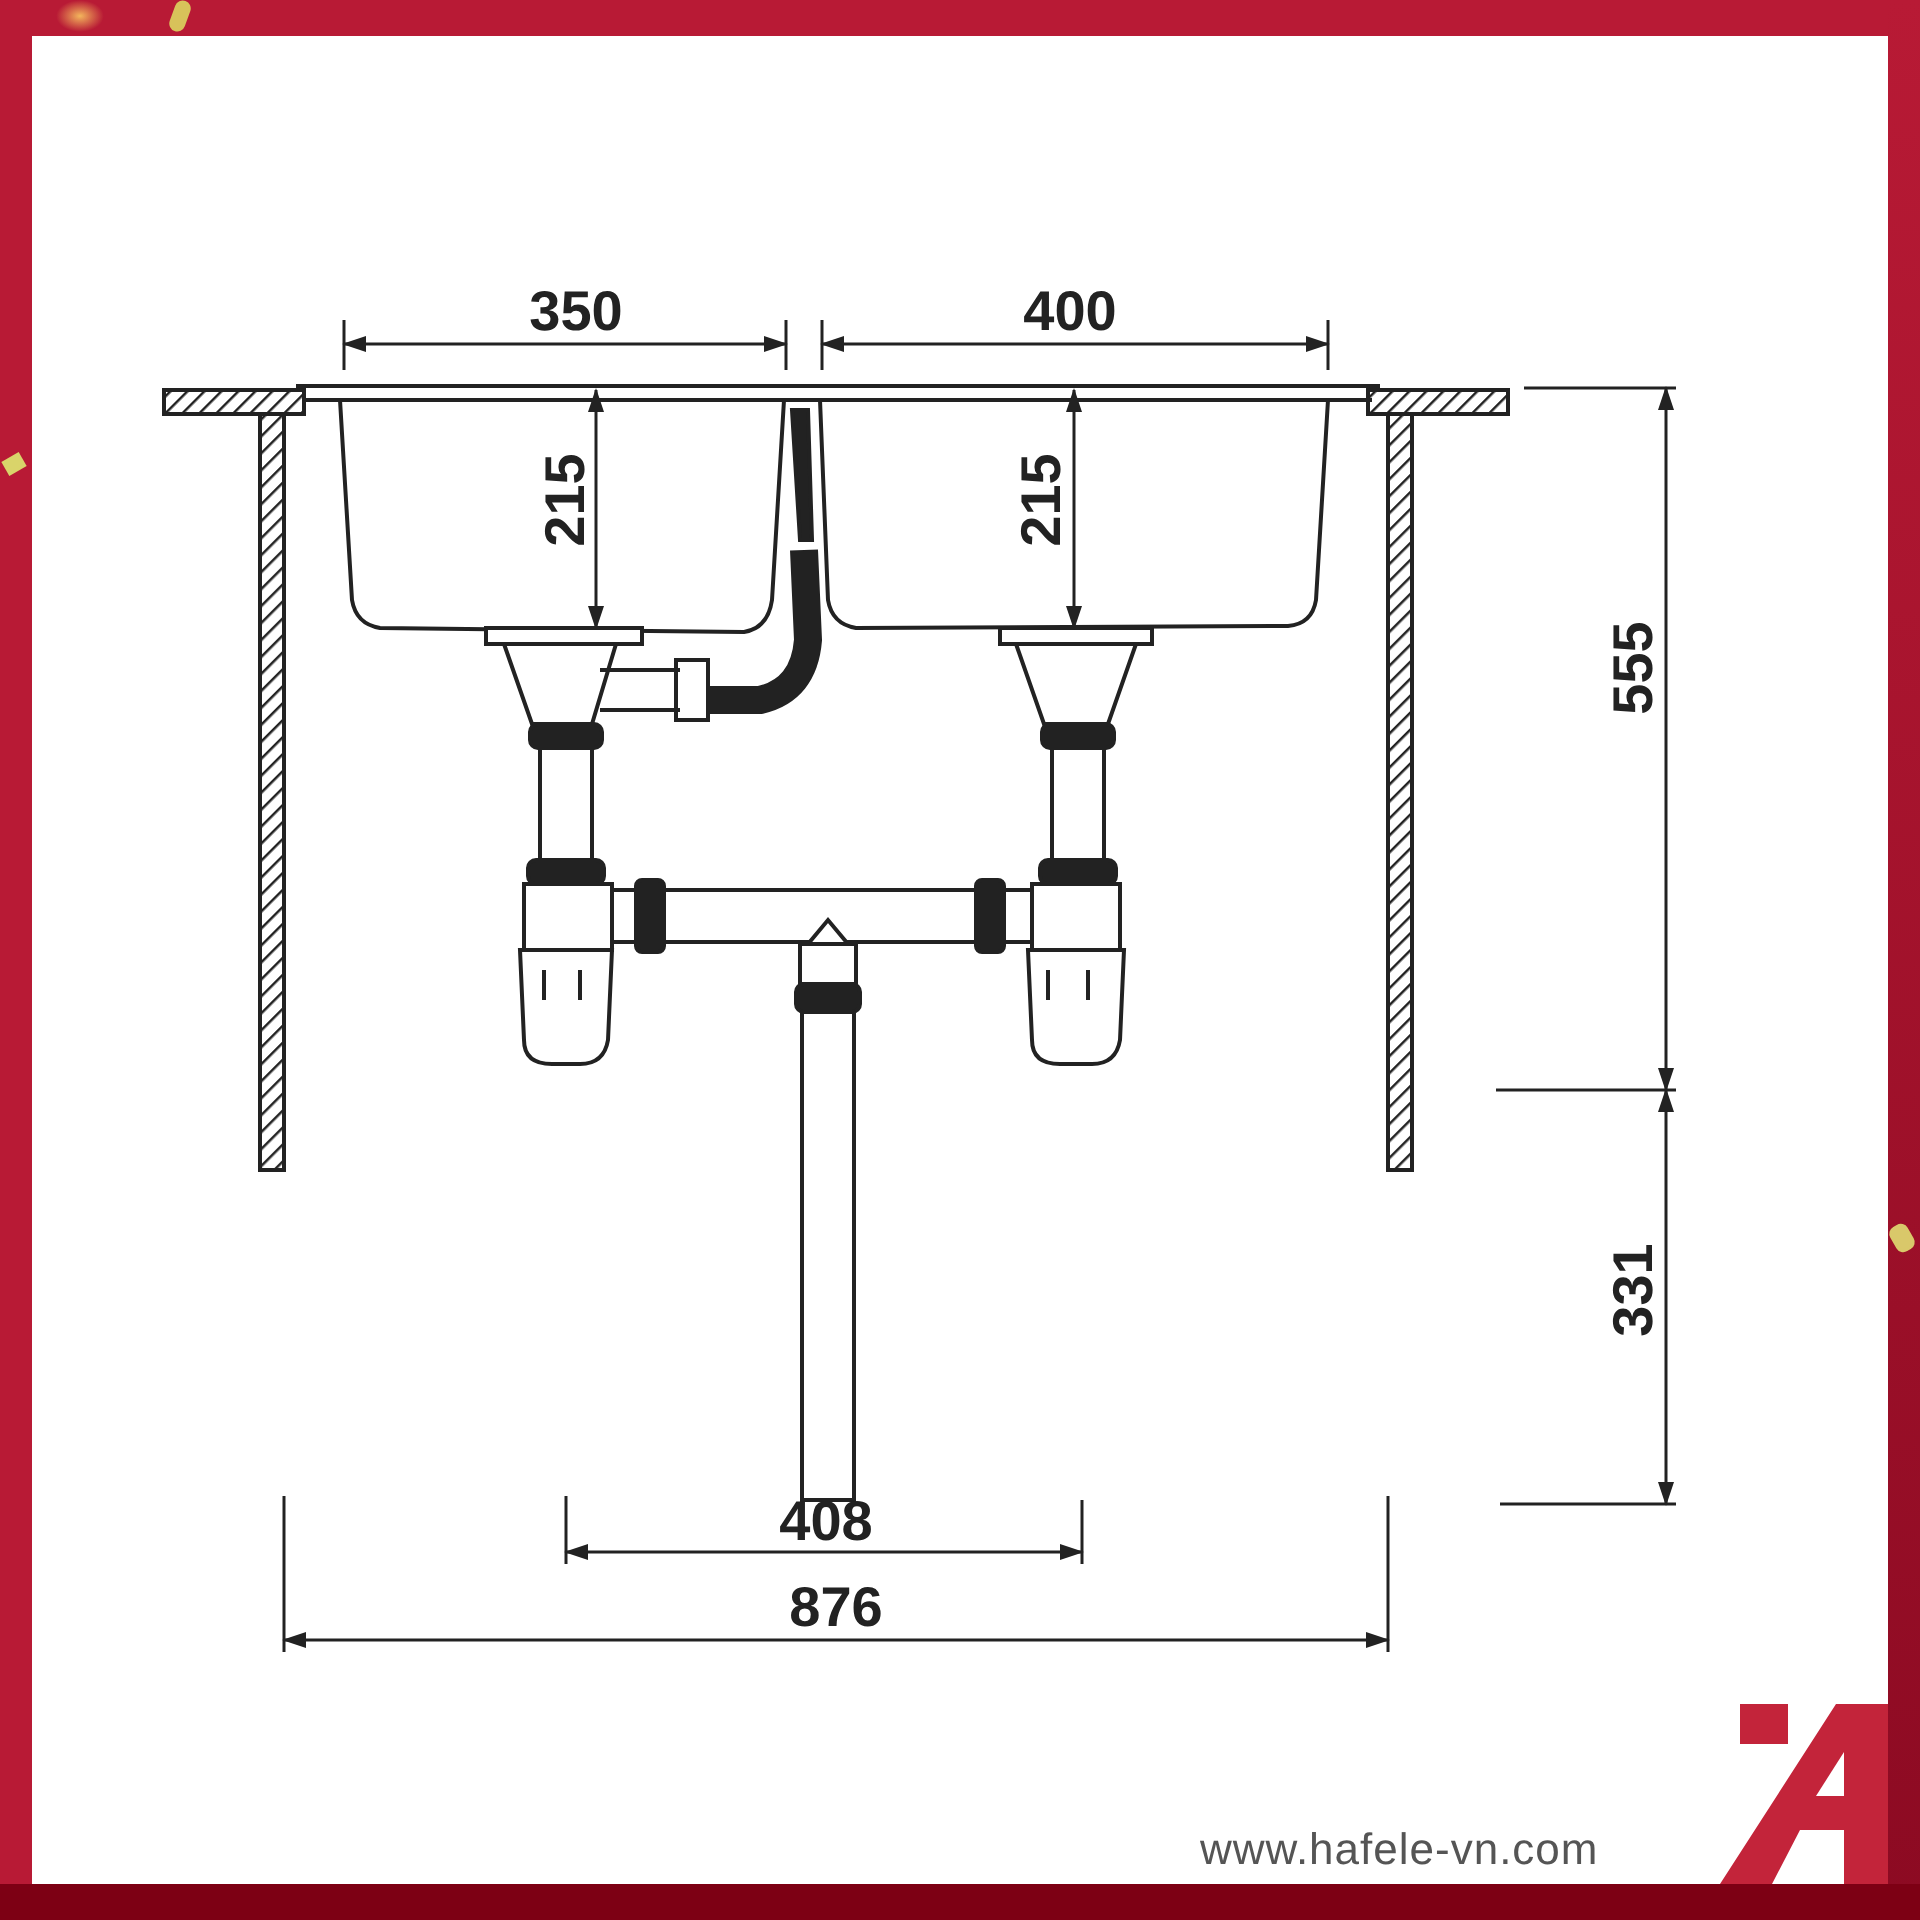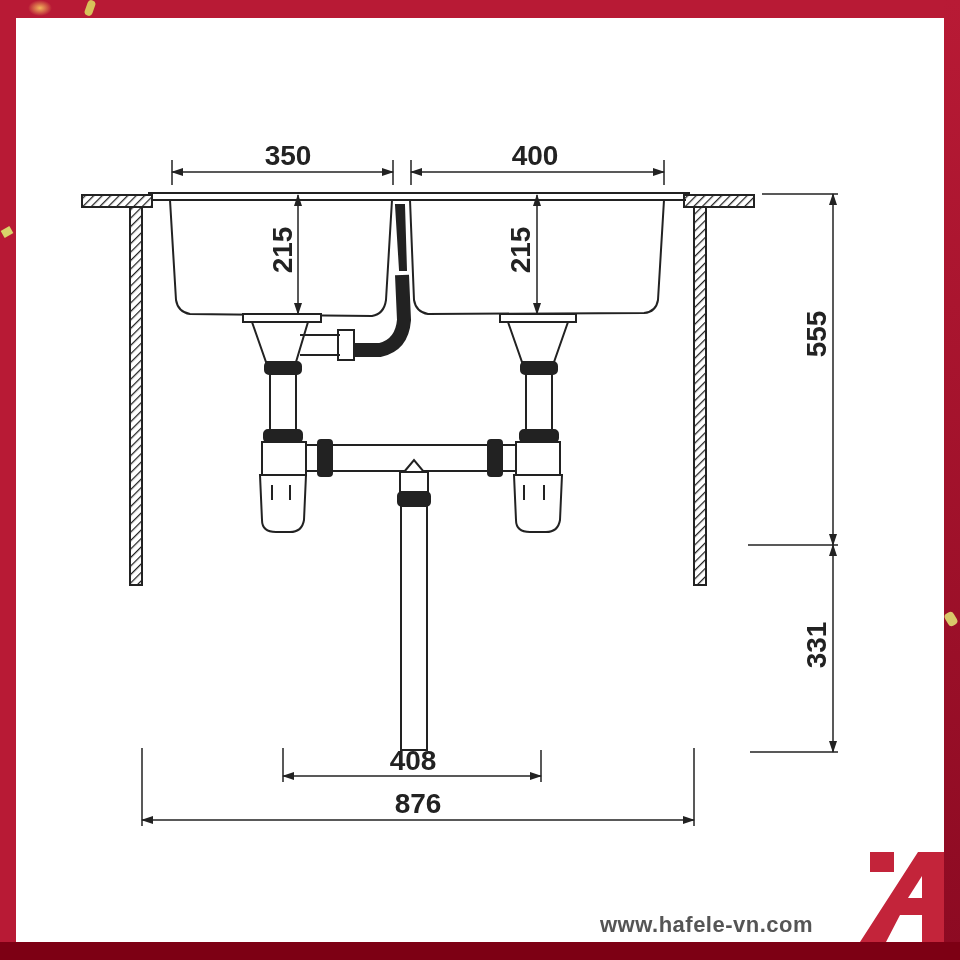--- a/index.html
+++ b/index.html
@@ -3,21 +3,21 @@
 <meta charset="utf-8">
 <style>
   html,body{margin:0;padding:0;}
   body{width:960px;height:960px;position:relative;overflow:hidden;background:#b81a35;font-family:"Liberation Sans",sans-serif;}
   .frame-top{position:absolute;left:0;top:0;width:960px;height:18px;background:#b81a35;}
   .frame-bottom{position:absolute;left:0;top:942px;width:960px;height:18px;background:#7d0014;}
   .frame-right{position:absolute;left:944px;top:0;width:16px;height:960px;background:linear-gradient(#b81a35,#8c0a22);}
   .panel{position:absolute;left:16px;top:18px;width:928px;height:924px;background:#ffffff;}
   svg.drawing{position:absolute;left:0;top:0;}
   .dim{font-family:"Liberation Sans",sans-serif;font-weight:bold;font-size:28px;fill:#222;}
-  .url{position:absolute;left:600px;top:912px;font-size:22px;color:#555;letter-spacing:0.5px;font-weight:bold;}
+  .url{position:absolute;left:600px;top:912px;font-size:22px;color:#555;letter-spacing:0.5px;}
   .confetti{position:absolute;}
 </style>
 </head>
 <body>
 
 <div class="frame-top"></div>
 <div class="frame-right"></div>
 <div class="frame-bottom"></div>
 <div class="panel"></div>
 

